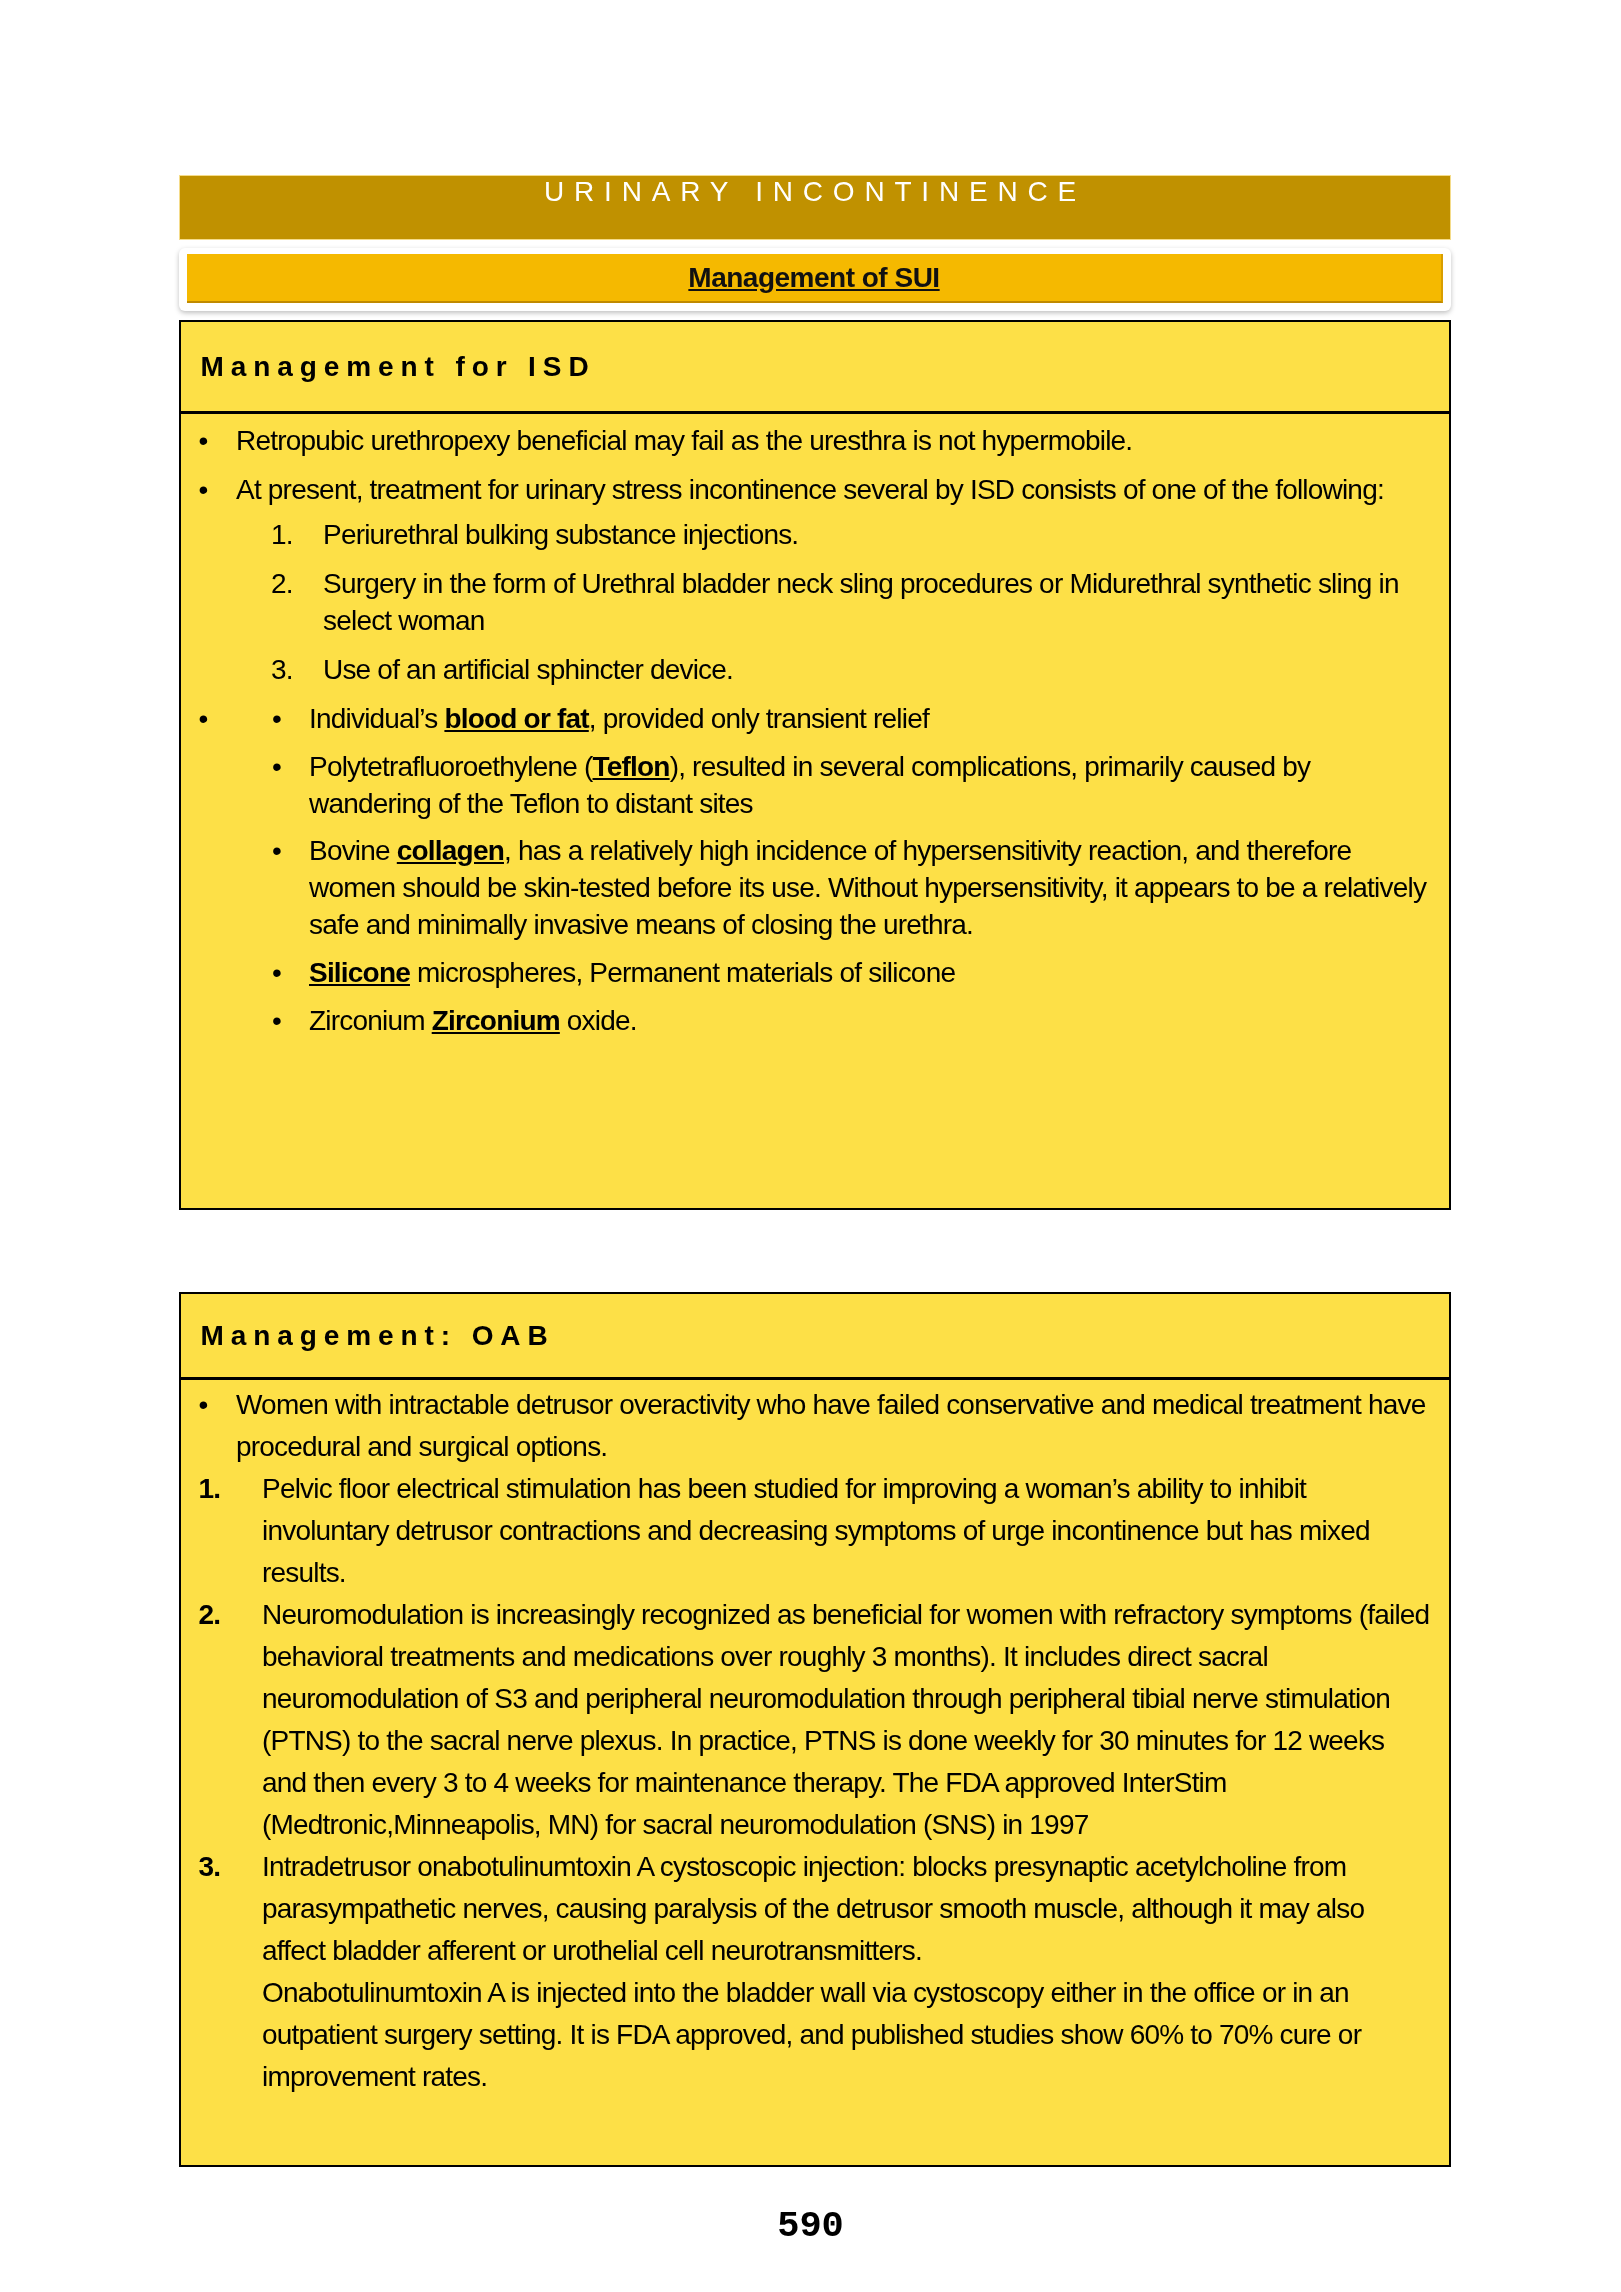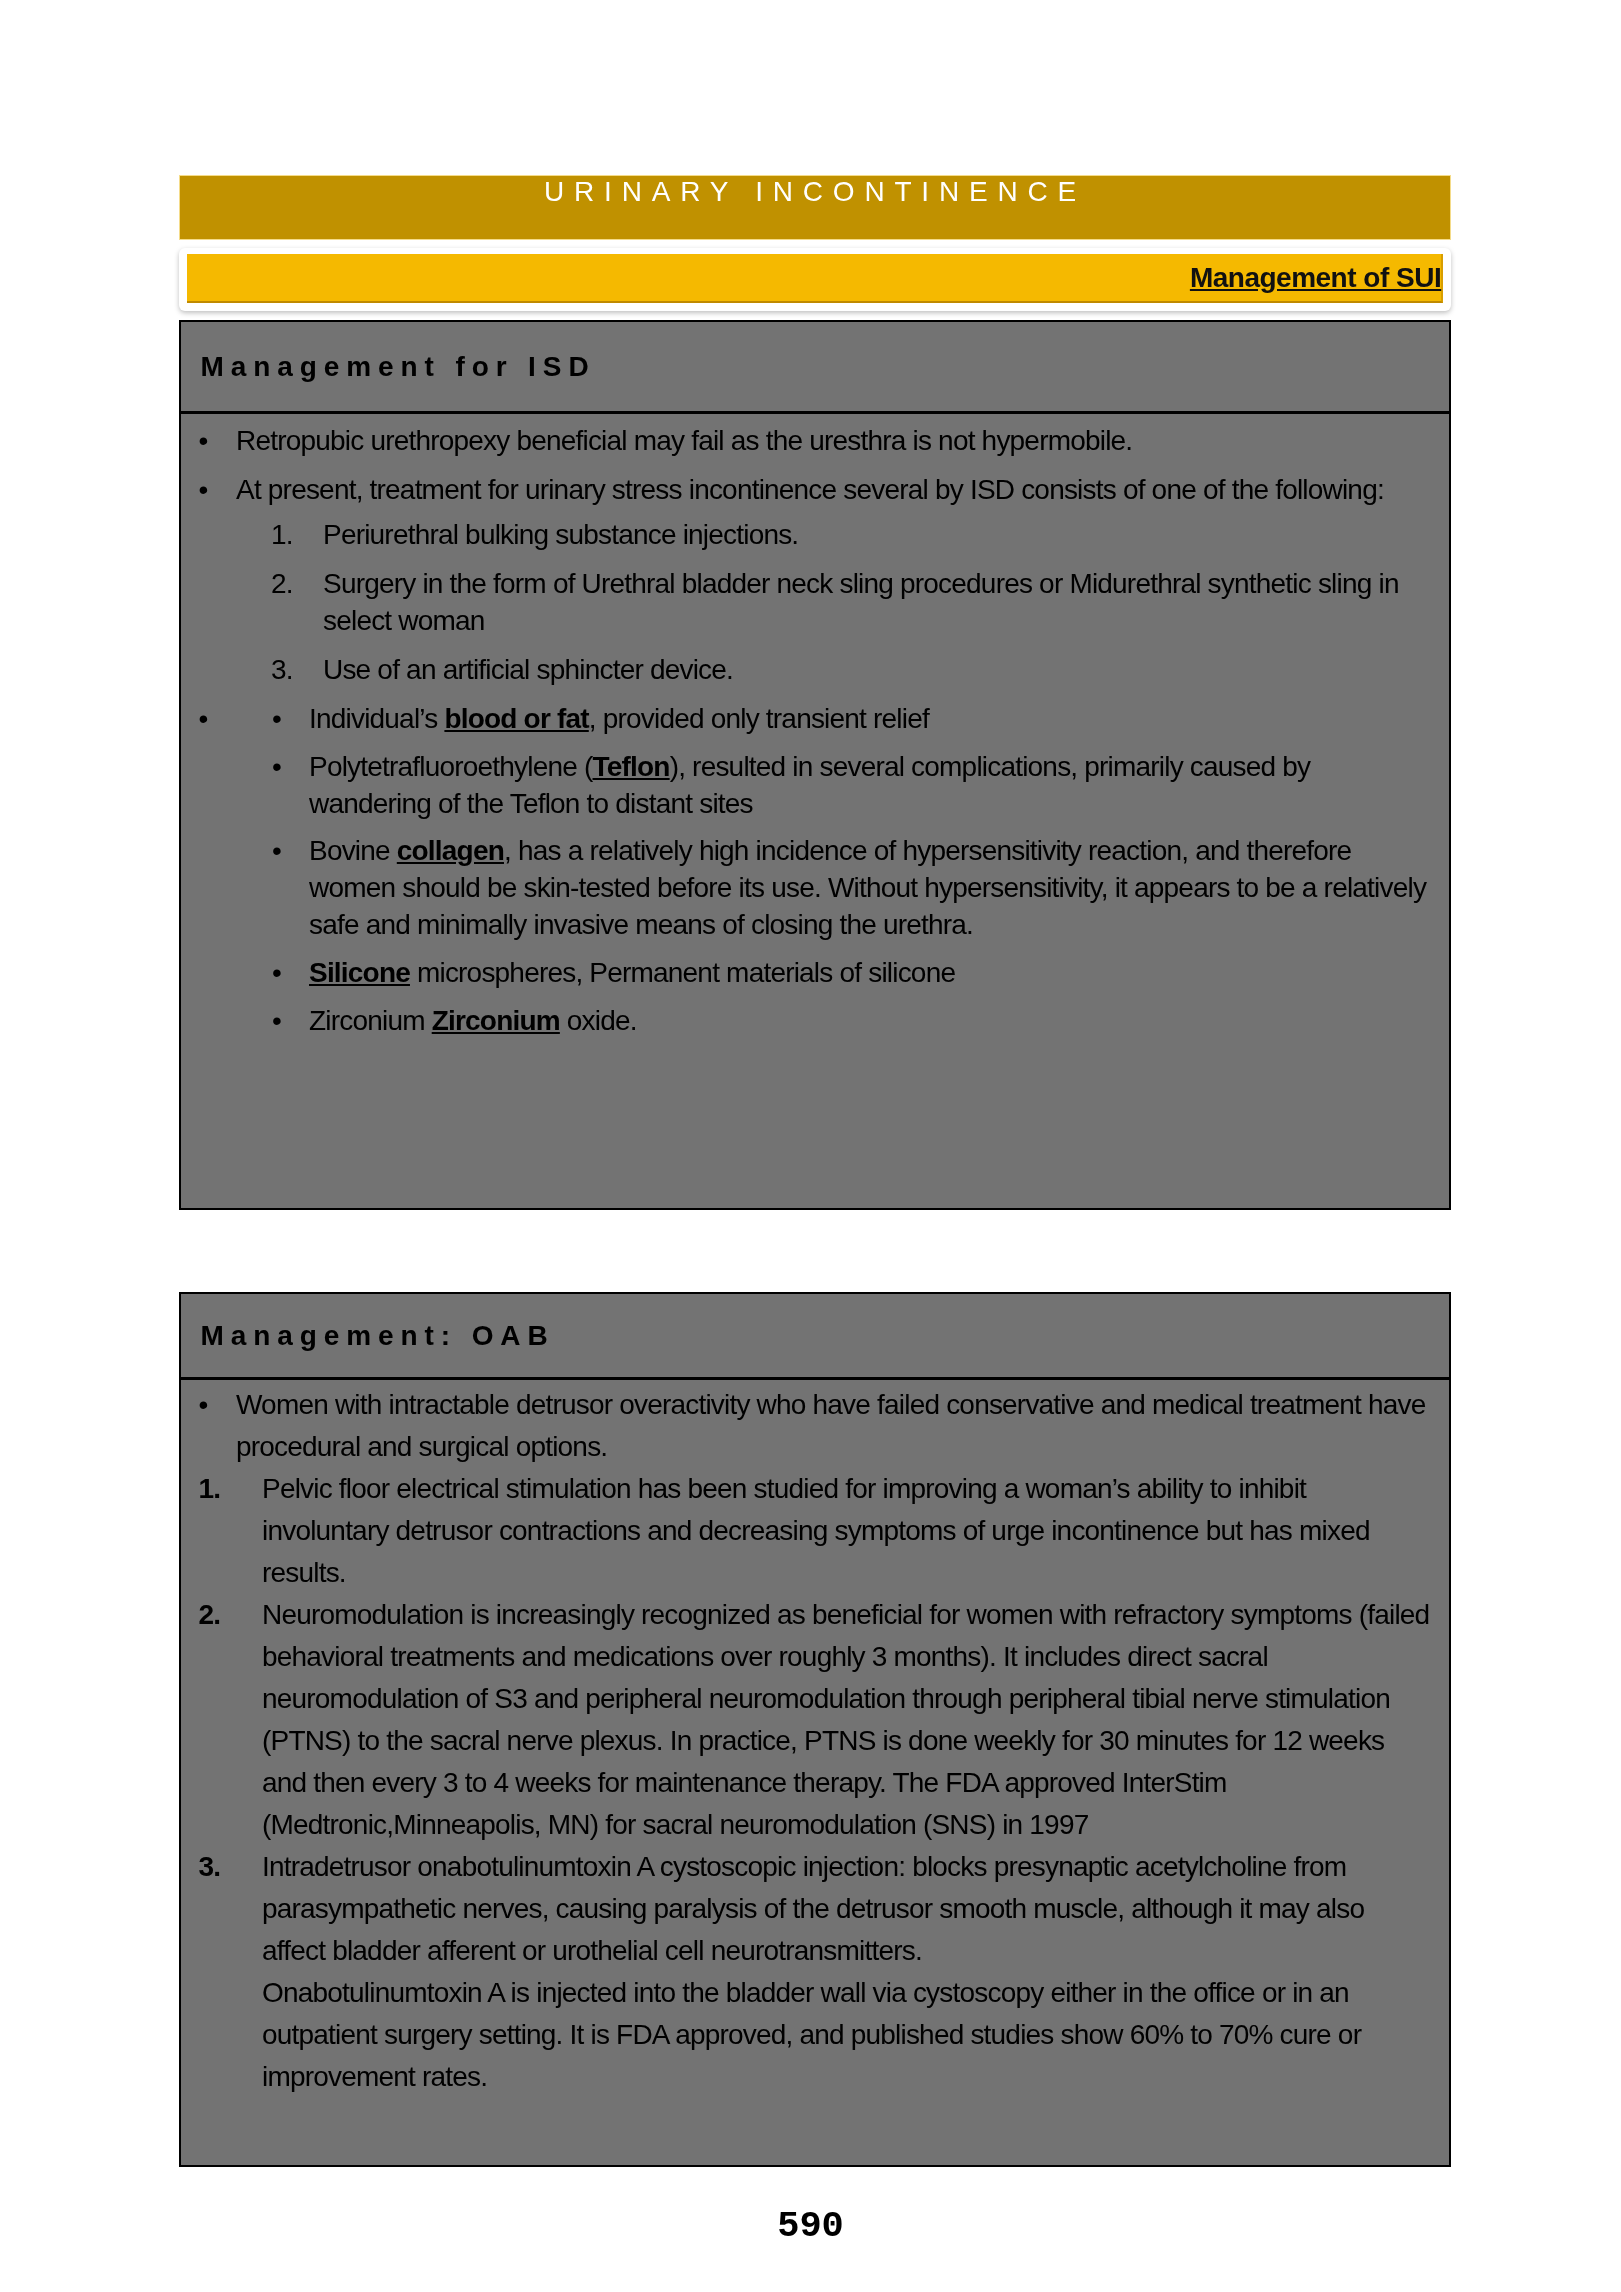--- a/index.html
+++ b/index.html
@@ -21,30 +21,30 @@
     .banner-sub-wrap {
       position: absolute; left: 0; top: 73px; width: 1272px; height: 63px;
       background: #ffffff; border-radius: 5.9px;
       box-shadow: 0 2px 4.9px rgba(0,0,0,0.25);
     }
     .banner-sub {
       position: absolute; left: 7.8px; top: 5.9px; right: 7.8px; bottom: 7.8px;
       background: #f5b900;
       border-bottom: 2.9px solid #c08a00;
       border-right: 2px solid #d89e00;
-      display: flex; align-items: center; justify-content: flex-end;
+      display: flex; align-items: center; justify-content: center;
     }
     .banner-sub span {
       font-size: 28px; font-weight: bold; text-decoration: underline; color: #111;
       font-family: "Liberation Sans", sans-serif; letter-spacing: -0.5px;
     }
 
     .box {
       position: absolute; left: 179px; width: 1272px;
-      border: 2.9px solid #000; box-sizing: border-box; background: #737373;
+      border: 2.9px solid #000; box-sizing: border-box; background: #fde047;
     }
     .box-isd { top: 320px; height: 890px; }
     .box-oab { top: 1292px; height: 875px; }
 
     .box-head {
       height: 92px; border-bottom: 3.9px solid #000; box-sizing: border-box;
       display: flex; align-items: center; padding-left: 19.6px;
     }
     .box-head span {
       font-size: 28px; font-weight: bold; letter-spacing: 6.9px;

